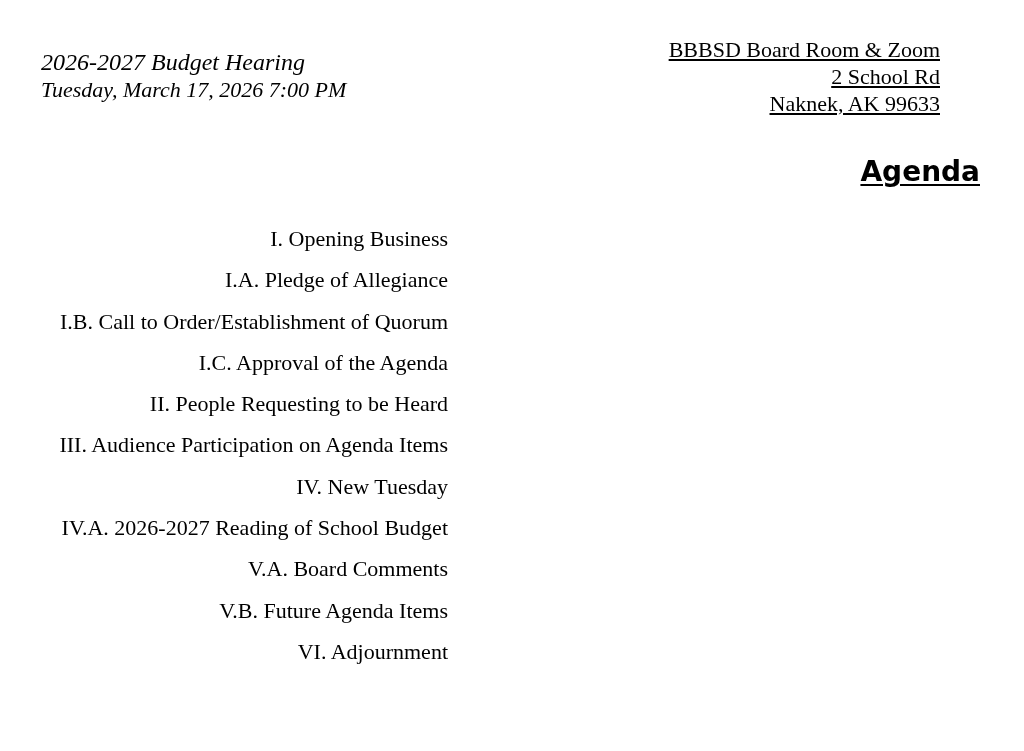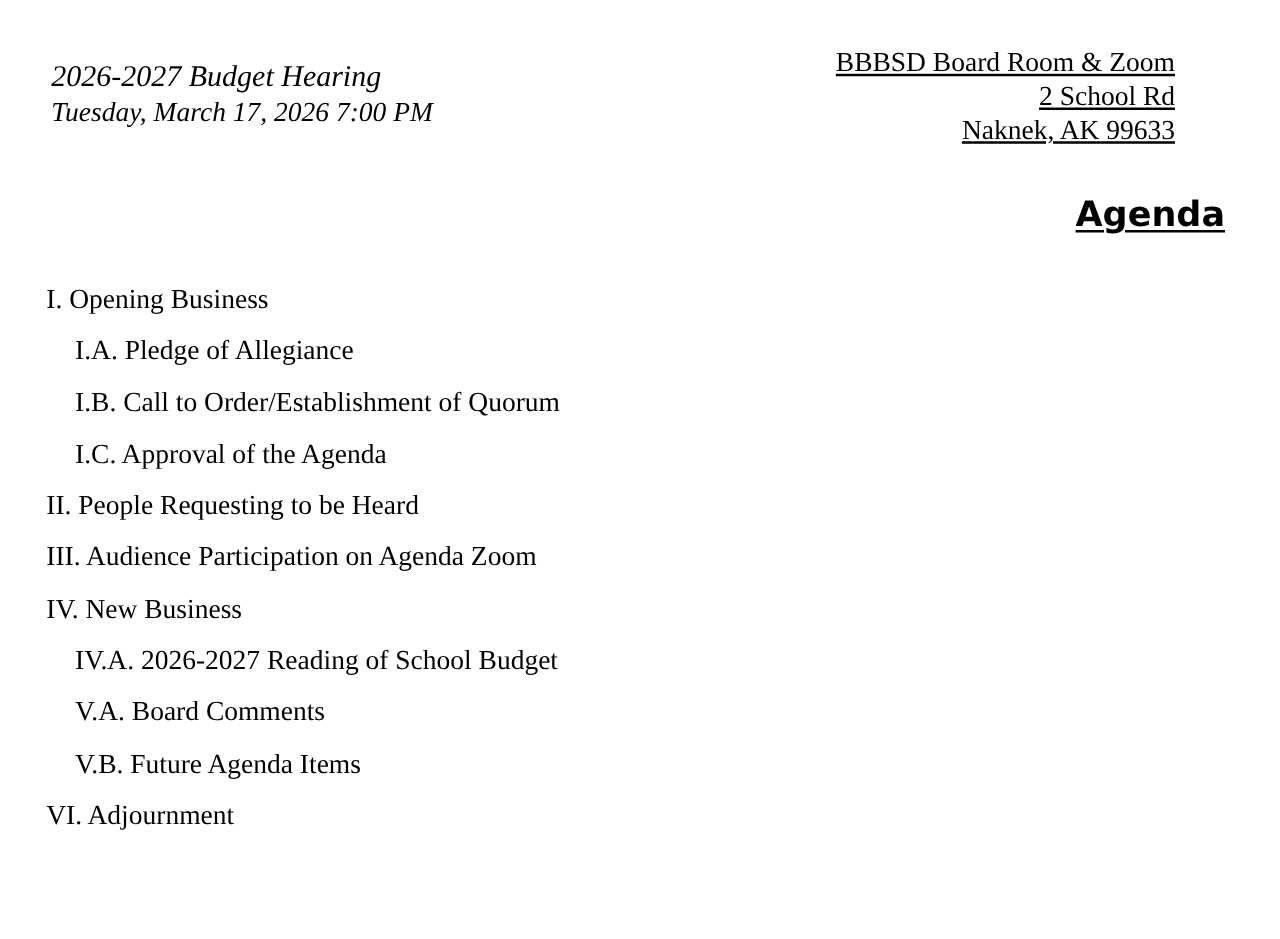--- a/index.html
+++ b/index.html
@@ -8,21 +8,21 @@
   .hdr-left { position: absolute; left: 41px; top: 48px; font-style: italic; }
   .hdr-left .title { font-size: 24px; line-height: 29px; }
   .hdr-left .date { font-size: 22px; line-height: 26px; }
   .hdr-right { position: absolute; right: 84px; top: 36px; text-align: right;
                font-size: 22px; line-height: 27px; text-decoration: underline; }
   .agenda-title { position: absolute; left: 0; width: 980px; top: 155px; text-align: right;
                   font-family: "DejaVu Sans", "Liberation Sans", sans-serif; font-weight: bold;
                   font-size: 28px; text-decoration: underline; text-underline-offset: 3px;
                   text-decoration-thickness: 2px; }
   .items { position: absolute; left: 37px; top: 225px; }
-  .item { font-size: 22px; height: 41.3px; line-height: 28px; white-space: nowrap; }
+  .item { font-size: 22px; height: 41.3px; line-height: 28px; white-space: nowrap; text-align: right; }
   .item.sub { padding-left: 23px; }
 </style>
 </head>
 <body>
 
 <div class="hdr-left">
   <div class="title">2026-2027 Budget Hearing</div>
   <div class="date">Tuesday, March 17, 2026 7:00 PM</div>
 </div>
 
@@ -33,19 +33,19 @@
 </div>
 
 <div class="agenda-title">Agenda</div>
 
 <div class="items">
   <div class="item">I. Opening Business</div>
   <div class="item sub">I.A. Pledge of Allegiance</div>
   <div class="item sub">I.B. Call to Order/Establishment of Quorum</div>
   <div class="item sub">I.C. Approval of the Agenda</div>
   <div class="item">II. People Requesting to be Heard</div>
-  <div class="item">III. Audience Participation on Agenda Zoom</div>
-  <div class="item">IV. New Business</div>
+  <div class="item">III. Audience Participation on Agenda Items</div>
+  <div class="item">IV. New Tuesday</div>
   <div class="item sub">IV.A. 2026-2027 Reading of School Budget</div>
   <div class="item sub">V.A. Board Comments</div>
   <div class="item sub">V.B. Future Agenda Items</div>
   <div class="item">VI. Adjournment</div>
 </div>
 
 </body></html>

